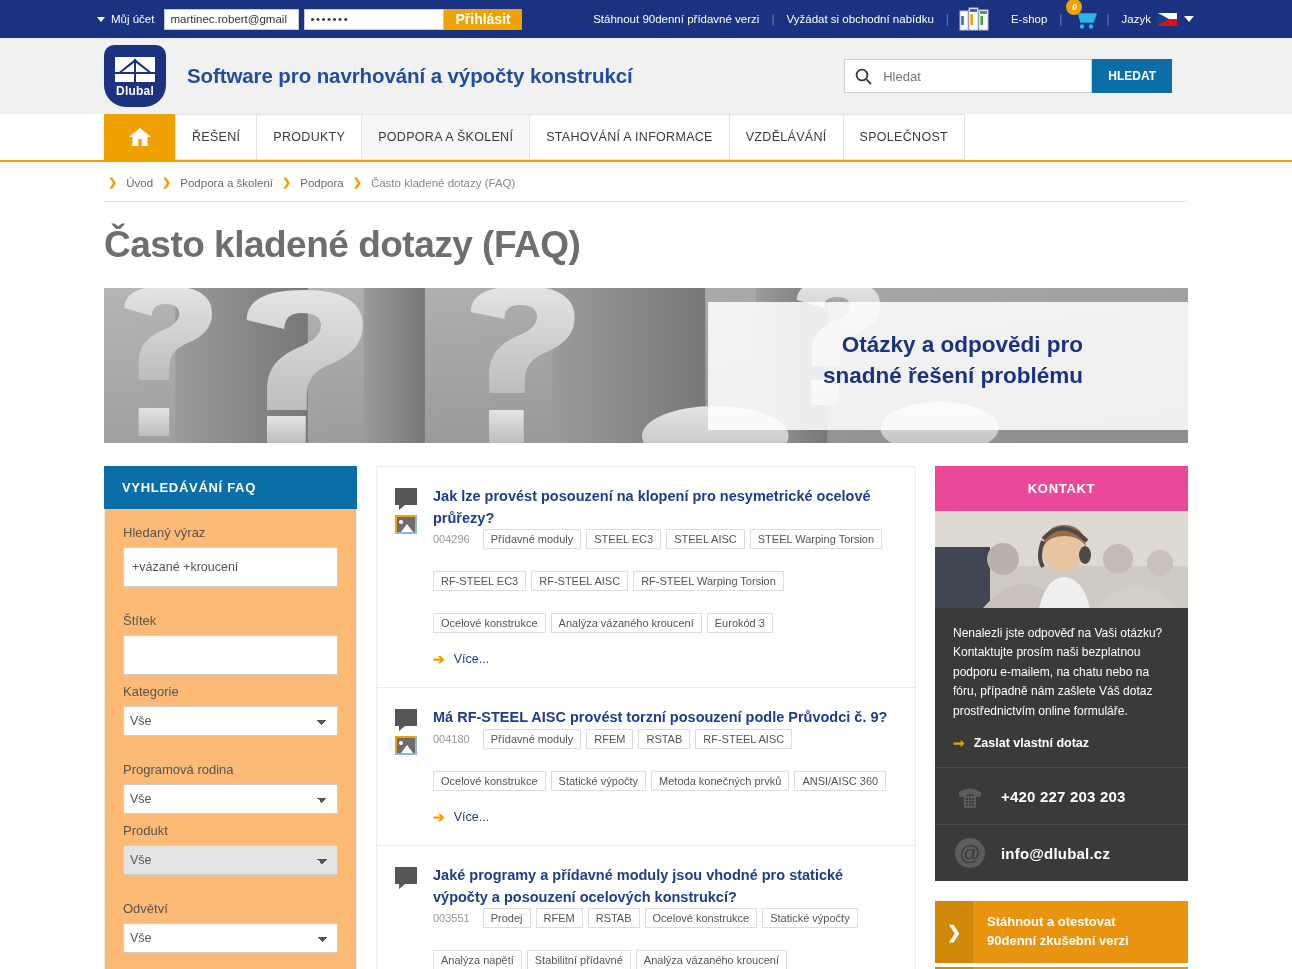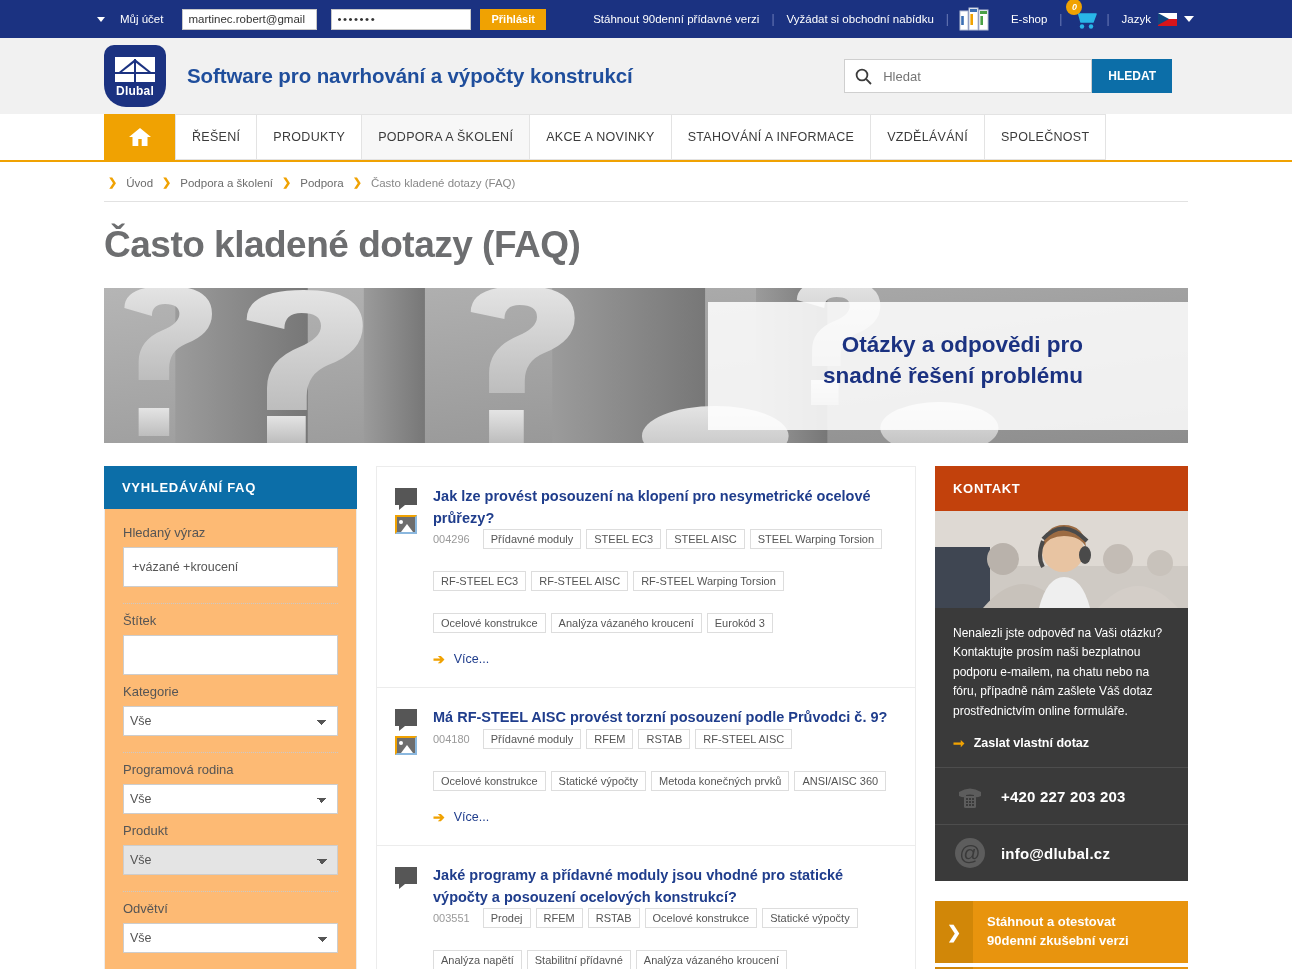--- a/index.html
+++ b/index.html
@@ -19,21 +19,21 @@
     display: flex;
     align-items: center;
     font-size: 11.5px;
     color: #ffffff;
     position: relative;
   }
   .topbar-left {
     display: flex;
     align-items: center;
     margin-left: 97px;
-    gap: 9px;
+    gap: 0px;
   }
   .caret-down {
     width: 0; height: 0;
     border-left: 4px solid transparent;
     border-right: 4px solid transparent;
     border-top: 5px solid #ffffff;
     margin-right: 6px;
   }
   .acct-label { color: #fff; font-size: 11.5px; margin-right: 10px; white-space: nowrap; }
   .tb-input {
@@ -46,21 +46,21 @@
     font-family: "Liberation Sans", sans-serif;
     outline: none;
   }
   .tb-input.email { width: 135px; }
   .tb-input.pass { width: 140px; margin-left: 5px; letter-spacing: 1.5px; }
   .tb-btn {
     height: 21px;
     background: #f0a202;
     color: #fff;
     border: none;
-    font-size: 11px;
+    font-size: 14px;
     font-weight: bold;
     padding: 0 11px;
     cursor: pointer;
     font-family: "Liberation Sans", sans-serif;
   }
   .topbar-right {
     position: absolute;
     right: 98px;
     display: flex;
     align-items: center;
@@ -464,26 +464,27 @@
   }
   .arrow-o {
     color: #f0a202;
     font-size: 14px;
     margin-right: 9px;
     font-weight: bold;
   }
 
   
   .kontakt-head {
-    background: #c2410c;
+    background: #ec4899;
     color: #fff;
     font-size: 13px;
     font-weight: bold;
     letter-spacing: 0.7px;
     padding: 15px 18px;
+    text-align: center;
   }
   .kontakt-photo {
     height: 97px;
     position: relative;
     overflow: hidden;
     background: #c9c3bd;
   }
   .kontakt-body {
     background: #3a3a3a;
     padding: 16px 18px 0 18px;
@@ -620,21 +621,20 @@
   <div class="nav" id="nav-root">
     <div class="nav-home">
       <svg width="24" height="22" viewBox="0 0 24 22">
         <path d="M12 2 L23 11 H19.5 V20 H4.5 V11 H1 Z" fill="#ffffff"></path>
         <rect x="10.3" y="13" width="3.4" height="7" fill="#f0a202"></rect>
       </svg>
     </div>
   <div class="nav-item">ŘEŠENÍ</div>
       <div class="nav-item">PRODUKTY</div>
       <div class="nav-item active">PODPORA A ŠKOLENÍ</div>
-      <div class="nav-item">AKCE A NOVINKY</div>
       <div class="nav-item">STAHOVÁNÍ A INFORMACE</div>
       <div class="nav-item">VZDĚLÁVÁNÍ</div>
       <div class="nav-item">SPOLEČNOST</div>
     </div>
 </div>
 
 <div class="breadcrumb" id="breadcrumb-root">
     <span class="bc-arrow">❯</span>
     <a class="bc-link">Úvod</a>
     <span class="bc-arrow">❯</span>

